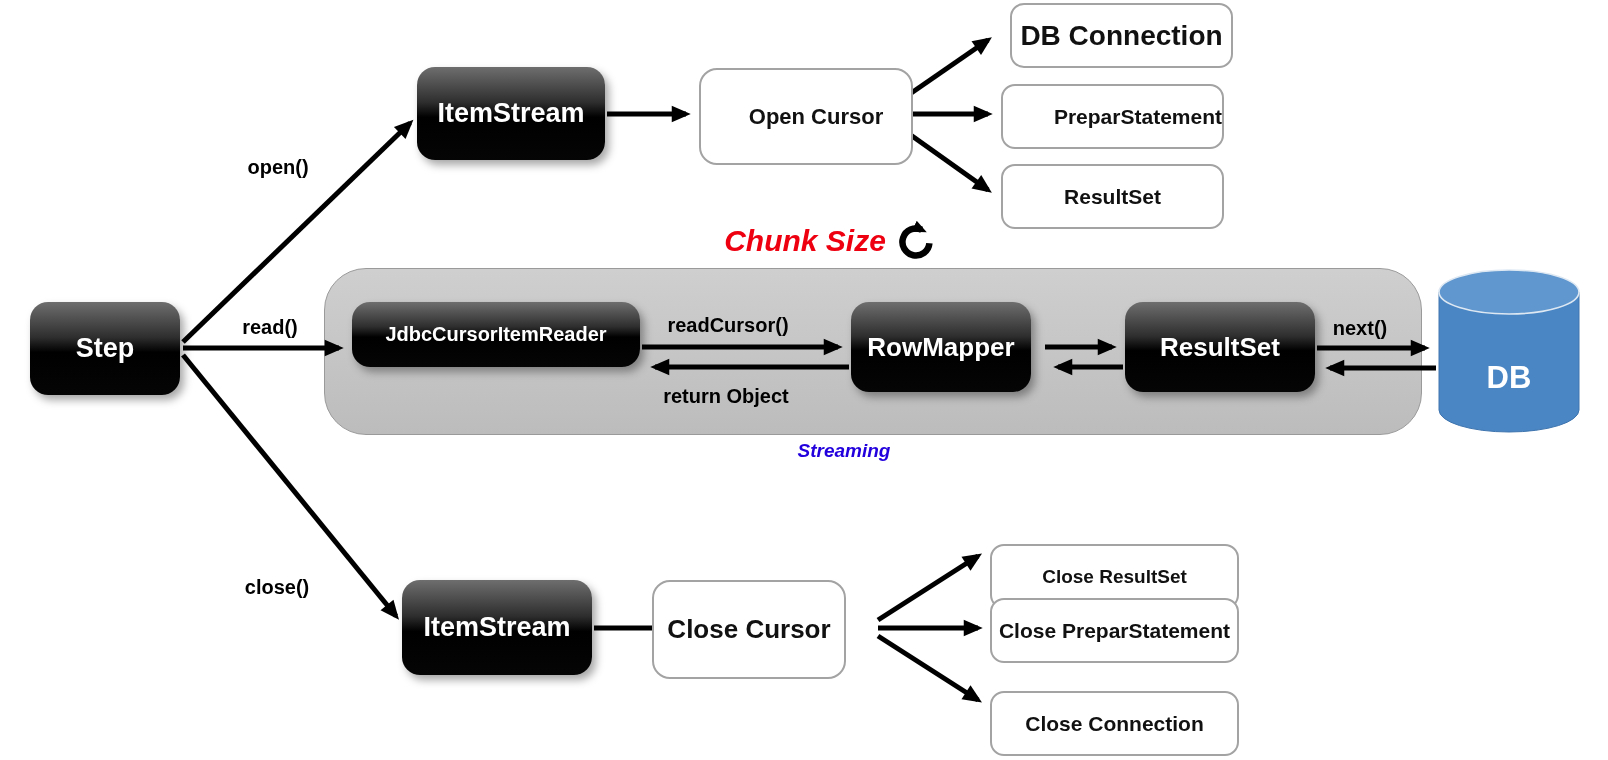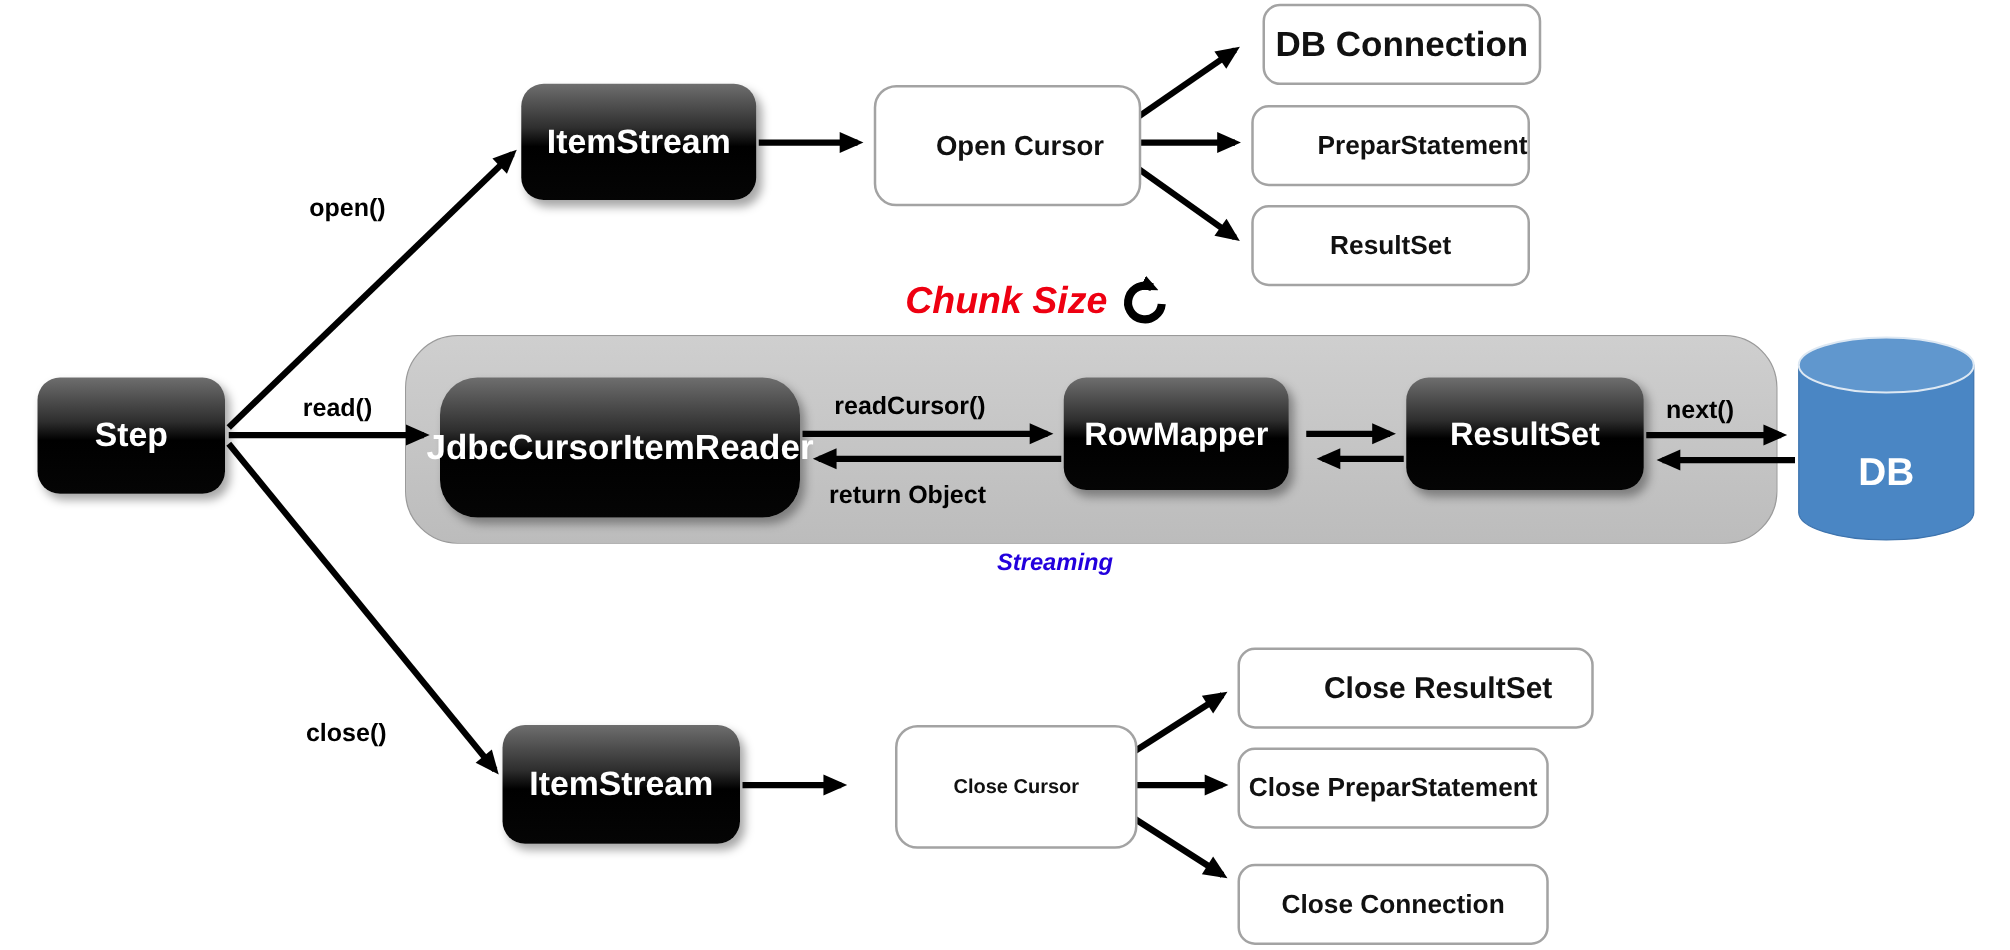--- a/index.html
+++ b/index.html
@@ -31,26 +31,26 @@
     position:absolute;color:#000;font-weight:bold;font-size:20px;text-align:center;
   }
 
   
   .b-step{left:30px;top:302px;width:150px;height:93px;font-size:27px;}
   .b-is-top{left:417px;top:67px;width:188px;height:93px;font-size:27px;}
   .b-open-cursor{left:699px;top:68px;width:190px;height:93px;font-size:22px;border-radius:18px;padding-left:20px;}
   .b-dbconn{left:970px;top:3px;width:219px;height:61px;font-size:28px;margin-left:40px;}
   .b-prepstmt{left:1001px;top:84px;width:219px;height:61px;font-size:21px;justify-content:flex-end;}
   .b-rs-top{left:1001px;top:164px;width:219px;height:61px;font-size:21px;}
-  .b-jdbc{left:352px;top:302px;width:288px;height:112px;font-size:28px;border-radius:30px;}
+  .b-jdbc{left:352px;top:302px;width:288px;height:65px;font-size:20px;}
   .b-rowmapper{left:851px;top:302px;width:180px;height:90px;font-size:26px;}
   .b-rs-mid{left:1125px;top:302px;width:190px;height:90px;font-size:26px;}
   .b-is-bot{left:402px;top:580px;width:190px;height:95px;font-size:27px;}
-  .b-close-cursor{left:716px;top:580px;width:190px;height:95px;font-size:16px;border-radius:18px;}
-  .b-c-rs{left:990px;top:518px;width:245px;height:61px;font-size:24px;padding-left:36px;}
+  .b-close-cursor{left:652px;top:580px;width:190px;height:95px;font-size:26px;border-radius:18px;}
+  .b-c-rs{left:990px;top:544px;width:245px;height:61px;font-size:19px;}
   .b-c-ps{left:990px;top:598px;width:245px;height:61px;font-size:21px;text-align:center;}
   .b-c-conn{left:990px;top:677px;width:245px;height:61px;font-size:21px;margin-top:14px;}
 
   .l-open{left:218px;top:156px;width:120px;}
   .l-read{left:210px;top:316px;width:120px;}
   .l-close{left:217px;top:576px;width:120px;}
   .l-readcursor{left:628px;top:314px;width:200px;}
   .l-returnobject{left:626px;top:385px;width:200px;}
   .l-next{left:1280px;top:317px;width:160px;}
 

